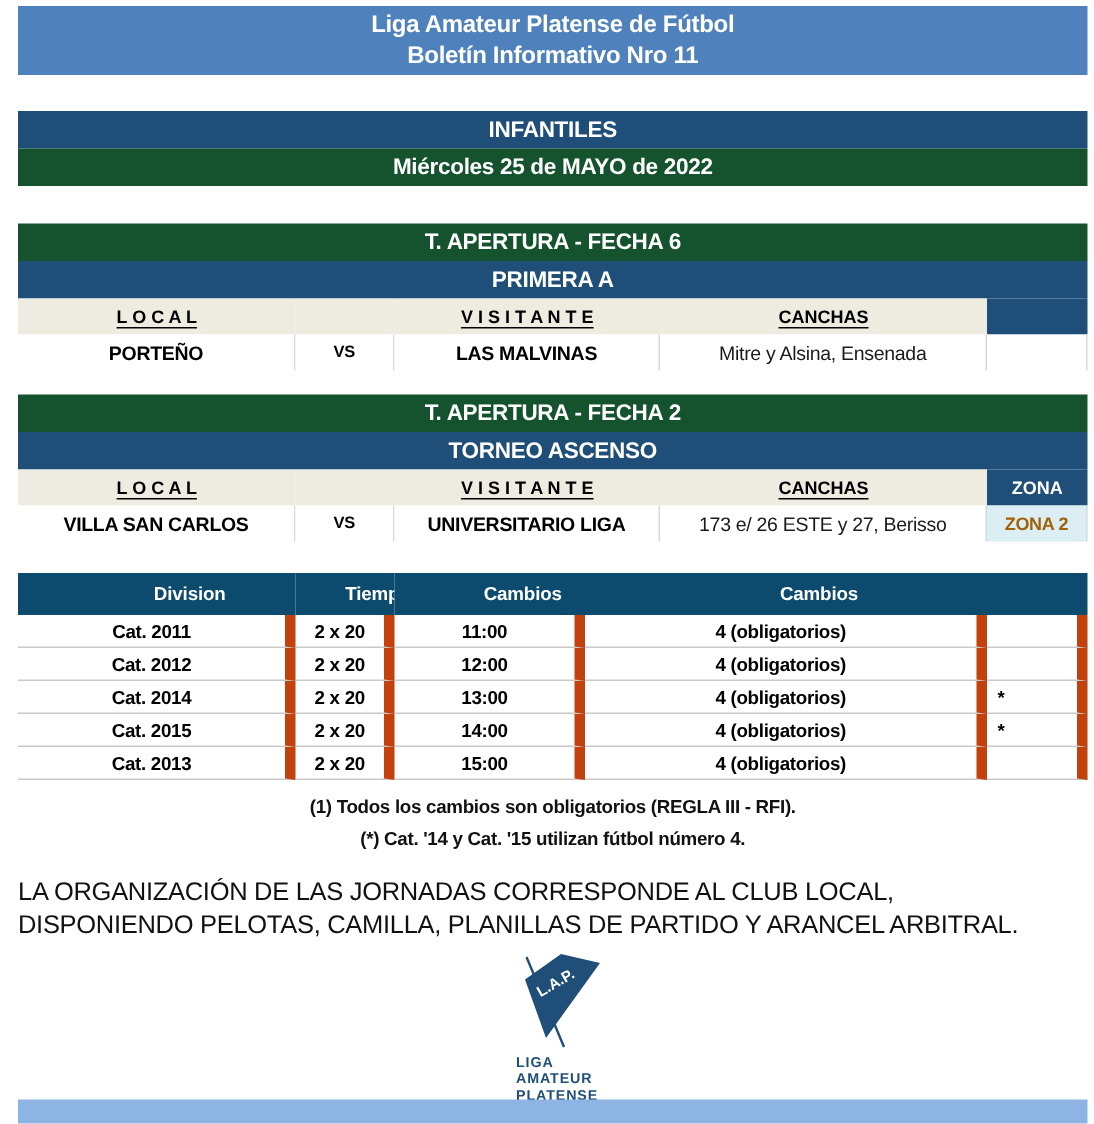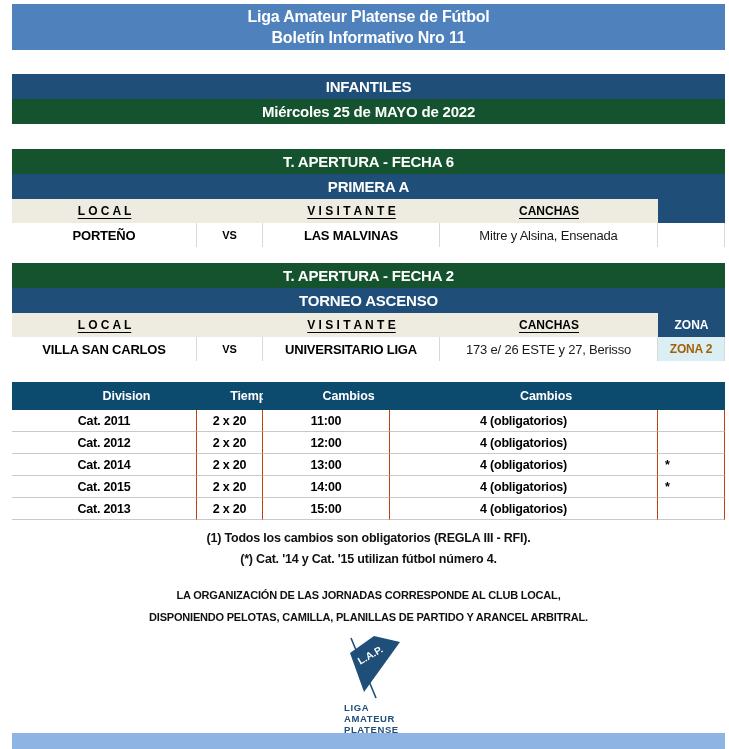--- a/index.html
+++ b/index.html
@@ -30,28 +30,28 @@
             box-sizing:border-box;background:#fff;letter-spacing:-.2px;}
   .vs{font-size:11px;}
   .addr{font-weight:normal;color:#1a1a1a;}
   .zona-filled{background:#DAEEF3;font-size:12px;color:#a16207;}
 
   
   .sch-grid{display:grid;grid-template-columns:185px 66px 127px 268px 67px;}
   .sch-hdr{background:#0c4a6e;color:#fff;height:28px;display:flex;align-items:center;
            justify-content:center;font-size:12.5px;font-weight:bold;letter-spacing:-.1px;padding-left:44px;}
   .sch-cell{height:22px;display:flex;align-items:center;justify-content:center;
-            font-size:12.5px;font-weight:bold;color:#000;border-right:1px solid #c2410c;
+            font-size:12.5px;font-weight:bold;color:#000;border-right:7px solid #c2410c;
             border-bottom:1px solid #C9C9C9;box-sizing:border-box;letter-spacing:-.2px;}
   .star{justify-content:flex-start;padding-left:7px;}
 
   
   .notes{margin-top:8px;text-align:center;font-size:12.5px;font-weight:bold;color:#111;
          line-height:21px;letter-spacing:-.2px;}
-  .org{margin-top:14px;text-align:center;font-size:11px;font-weight:bold;color:#111;
+  .org{margin-top:14px;font-size:17px;font-weight:normal;color:#111;
        line-height:22px;letter-spacing:-.2px;}
 
   
   .logo-wrap{margin-top:4px;display:flex;justify-content:center;}
   .logo-text{fill:#1F4E79;font-family:"Liberation Sans",sans-serif;font-weight:bold;
              font-size:9.5px;letter-spacing:.6px;}
   .flag-label{fill:#fff;font-family:"Liberation Sans",sans-serif;font-weight:bold;font-size:10px;}
 
   
   .bottom-bar{position:absolute;left:12px;bottom:0;width:713px;height:20px;background:#8DB4E2;}

